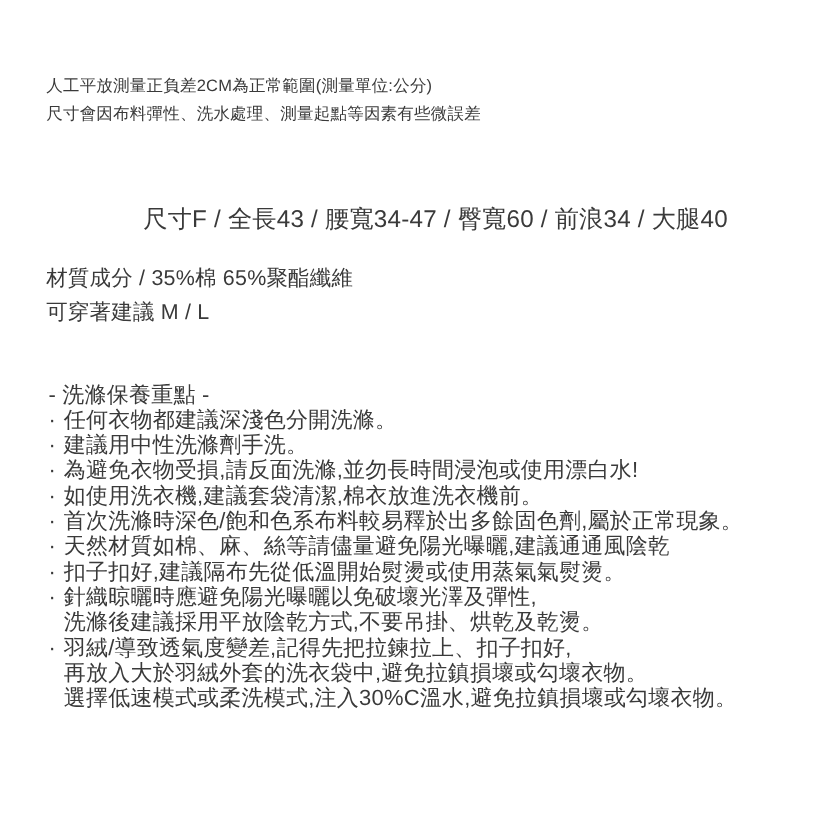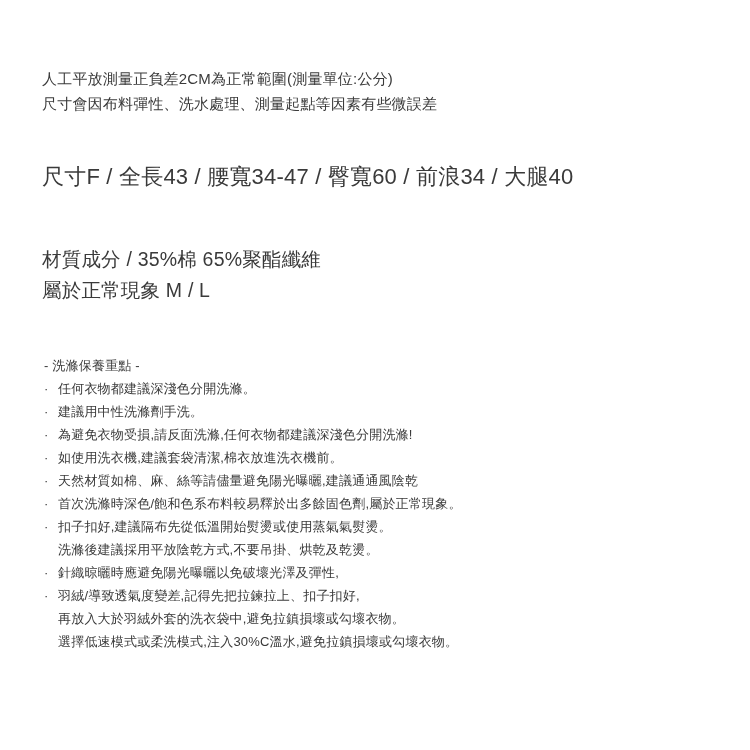--- a/index.html
+++ b/index.html
@@ -19,37 +19,38 @@
     color: #3a3a3a;
     -webkit-font-smoothing: antialiased;
   }
   .note {
     margin-left: 42px;
     font-size: 15px;
     line-height: 25px;
     letter-spacing: 0.2px;
   }
   .size-heading {
-    margin: 48px 0 0 42px;
+    margin: 70px 0 0 42px;
     font-size: 22px;
     font-weight: 400;
     line-height: 26px;
     letter-spacing: 0.2px;
+    text-align: center;
   }
   .material {
     margin-left: 42px;
-    margin-top: 54px;
+    margin-top: 26px;
     font-size: 19.5px;
     line-height: 31px;
     letter-spacing: 0.2px;
   }
   .care {
     margin-left: 44px;
     margin-top: 48px;
-    font-size: 13px;
+    font-size: 20px;
     line-height: 23px;
     letter-spacing: 0.2px;
   }
   .care-title {
     white-space: nowrap;
   }
   .care-line {
     white-space: nowrap;
   }
   .bullet {
@@ -64,33 +65,33 @@
 
   <section class="note">
     <div class="note-line">人工平放測量正負差2CM為正常範圍(測量單位:公分)</div>
     <div class="note-line">尺寸會因布料彈性、洗水處理、測量起點等因素有些微誤差</div>
   </section>
 
   <h1 class="size-heading">尺寸F / 全長43 / 腰寬34-47 / 臀寬60 / 前浪34 / 大腿40</h1>
 
   <section class="material">
     <div class="material-line">材質成分 / 35%棉 65%聚酯纖維</div>
-    <div class="material-line">屬於正常現象 M / L</div>
+    <div class="material-line">可穿著建議 M / L</div>
   </section>
 
   <section class="care">
     <div class="care-title">- 洗滌保養重點 -</div>
 
     <div class="care-line"><span class="bullet">·</span><span class="care-text">任何衣物都建議深淺色分開洗滌。</span></div>
     <div class="care-line"><span class="bullet">·</span><span class="care-text">建議用中性洗滌劑手洗。</span></div>
-    <div class="care-line"><span class="bullet">·</span><span class="care-text">為避免衣物受損,請反面洗滌,任何衣物都建議深淺色分開洗滌!</span></div>
+    <div class="care-line"><span class="bullet">·</span><span class="care-text">為避免衣物受損,請反面洗滌,並勿長時間浸泡或使用漂白水!</span></div>
     <div class="care-line"><span class="bullet">·</span><span class="care-text">如使用洗衣機,建議套袋清潔,棉衣放進洗衣機前。</span></div>
+    <div class="care-line"><span class="bullet">·</span><span class="care-text">首次洗滌時深色/飽和色系布料較易釋於出多餘固色劑,屬於正常現象。</span></div>
     <div class="care-line"><span class="bullet">·</span><span class="care-text">天然材質如棉、麻、絲等請儘量避免陽光曝曬,建議通通風陰乾</span></div>
-    <div class="care-line"><span class="bullet">·</span><span class="care-text">首次洗滌時深色/飽和色系布料較易釋於出多餘固色劑,屬於正常現象。</span></div>
     <div class="care-line"><span class="bullet">·</span><span class="care-text">扣子扣好,建議隔布先從低溫開始熨燙或使用蒸氣氣熨燙。</span></div>
+    <div class="care-line"><span class="bullet">·</span><span class="care-text">針織晾曬時應避免陽光曝曬以免破壞光澤及彈性,</span></div>
     <div class="care-line"><span class="bullet"></span><span class="care-text">洗滌後建議採用平放陰乾方式,不要吊掛、烘乾及乾燙。</span></div>
-    <div class="care-line"><span class="bullet">·</span><span class="care-text">針織晾曬時應避免陽光曝曬以免破壞光澤及彈性,</span></div>
     <div class="care-line"><span class="bullet">·</span><span class="care-text">羽絨/導致透氣度變差,記得先把拉鍊拉上、扣子扣好,</span></div>
     <div class="care-line"><span class="bullet"></span><span class="care-text">再放入大於羽絨外套的洗衣袋中,避免拉鎮損壞或勾壞衣物。</span></div>
     <div class="care-line"><span class="bullet"></span><span class="care-text">選擇低速模式或柔洗模式,注入30%C溫水,避免拉鎮損壞或勾壞衣物。</span></div>
   </section>
 
 </div>
 
 </body></html>

